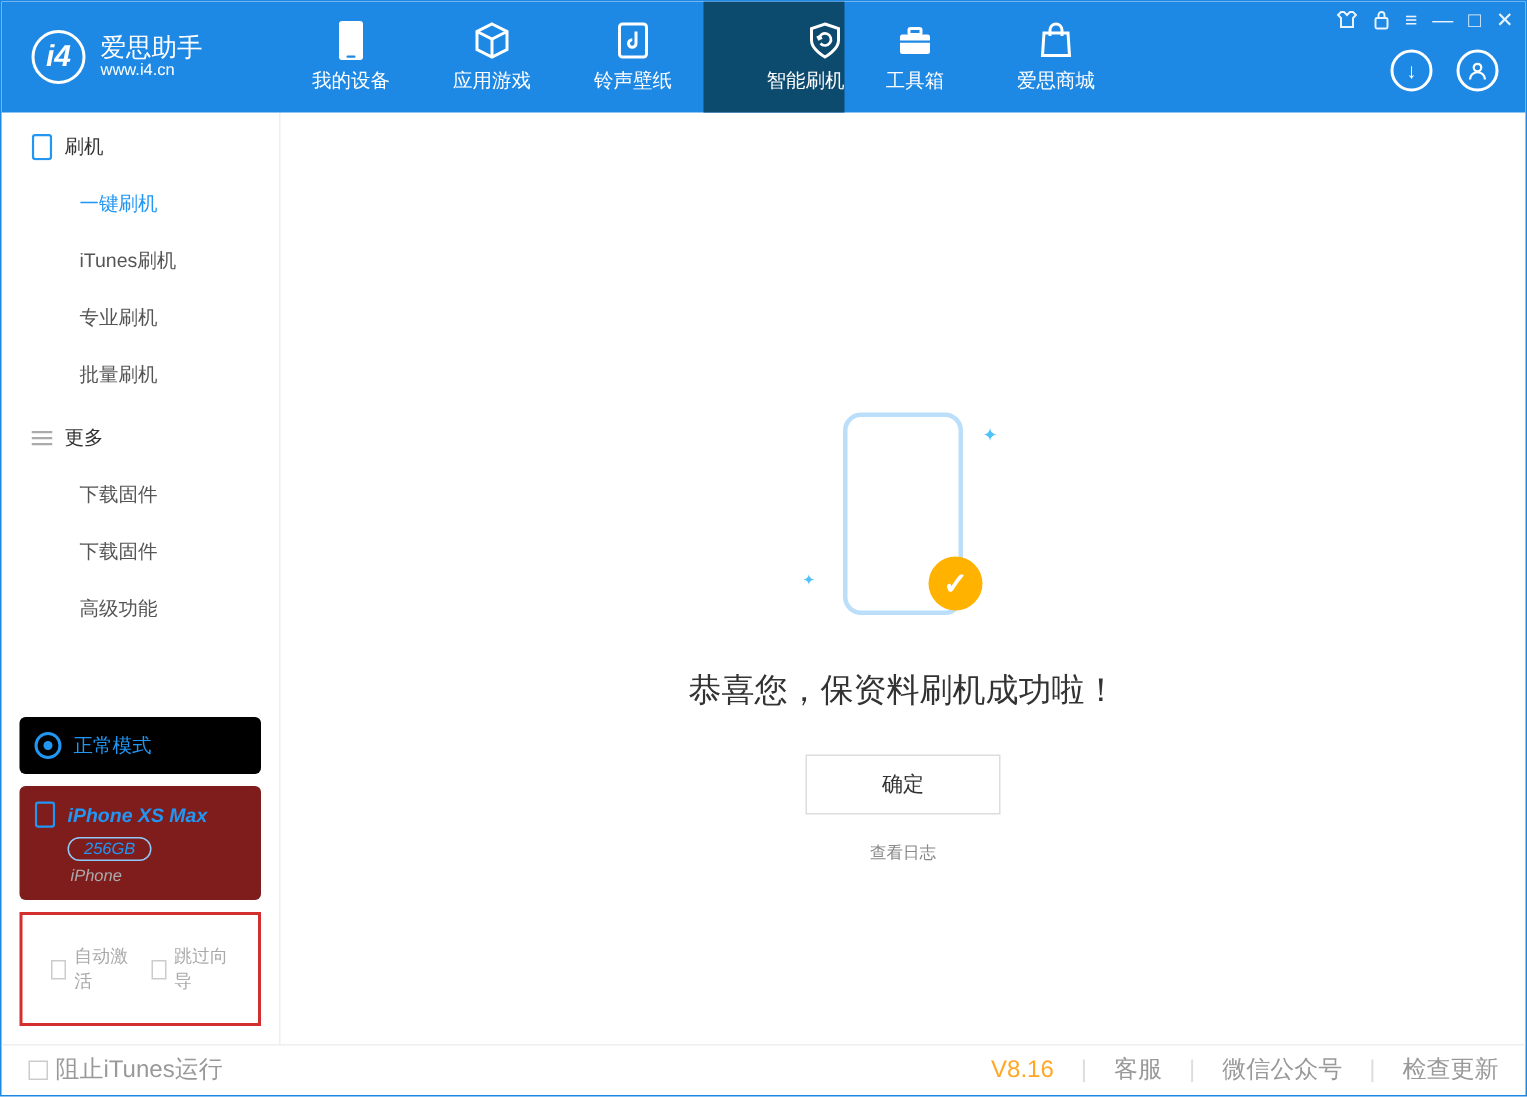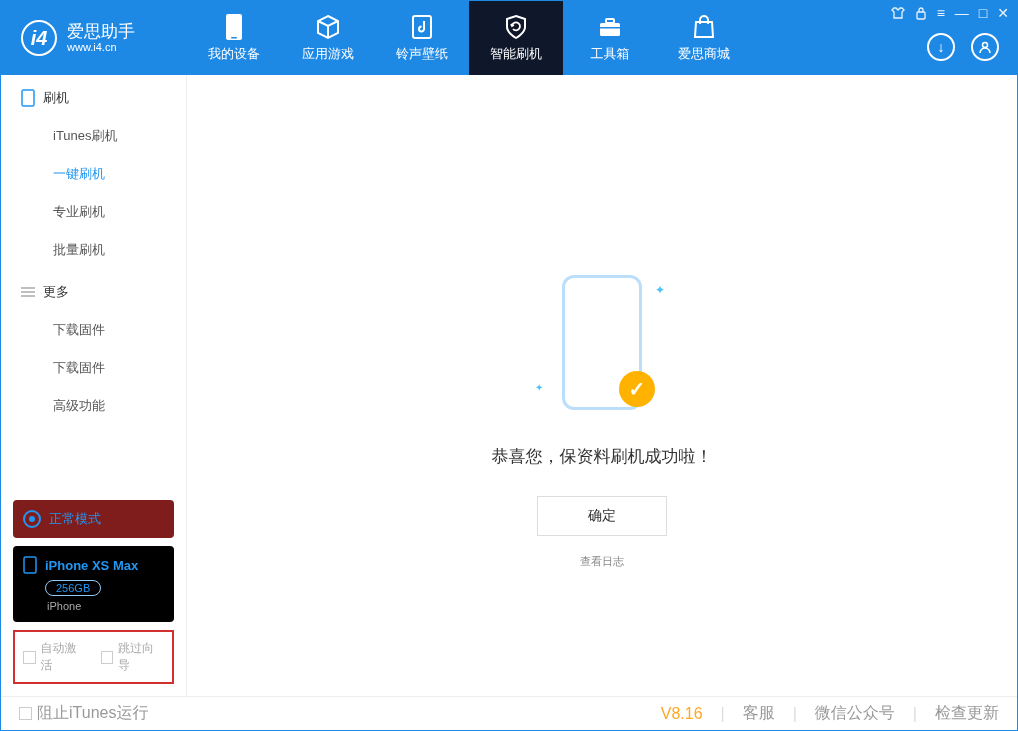--- a/index.html
+++ b/index.html
@@ -5,47 +5,47 @@
 * { margin: 0; padding: 0; box-sizing: border-box; font-family: "Microsoft YaHei", sans-serif; }
 body { background: #fff; width: 1018px; height: 731px; border: 1px solid #1e88e5; display: flex; flex-direction: column; }
 .header { background: #1e88e5; height: 74px; display: flex; align-items: center; color: #fff; position: relative; }
 .logo-area { display: flex; align-items: center; padding: 0 20px; width: 186px; }
 .logo-icon { width: 36px; height: 36px; border: 2.5px solid #fff; border-radius: 50%; display: flex; align-items: center; justify-content: center; font-weight: bold; font-size: 20px; font-style: italic; }
 .logo-text { margin-left: 10px; }
 .logo-text .cn { font-size: 17px; font-weight: 500; display: block; line-height: 1.1; }
 .logo-text .en { font-size: 11px; display: block; line-height: 1.1; }
 .nav-tabs { display: flex; height: 100%; }
 .nav-tab { width: 94px; height: 100%; display: flex; flex-direction: column; align-items: center; justify-content: center; cursor: pointer; font-size: 13px; }
-.nav-tab.active { background: #0f172a; }
+.nav-tab.active { background: #0c4a6e; align-items: flex-end; }
 .nav-tab .icon { width: 26px; height: 26px; margin-bottom: 5px; display: flex; align-items: center; justify-content: center; }
 .window-controls { position: absolute; right: 8px; top: 4px; display: flex; gap: 10px; align-items: center; }
 .window-controls span { cursor: pointer; font-size: 14px; opacity: 0.9; }
 .header-right-icons { position: absolute; right: 18px; bottom: 14px; display: flex; gap: 16px; }
 .header-right-icons span { width: 28px; height: 28px; border: 2px solid #fff; border-radius: 50%; display: flex; align-items: center; justify-content: center; cursor: pointer; font-size: 14px; }
 .body-area { flex: 1; display: flex; overflow: hidden; justify-content: space-between; }
 .sidebar { width: 186px; border-right: 1px solid #eee; display: flex; flex-direction: column; font-size: 13px; color: #444; }
 .side-section-title { padding: 14px 20px 10px; font-weight: 500; display: flex; align-items: center; gap: 8px; color: #333; }
 .side-item { padding: 10px 20px 10px 52px; cursor: pointer; color: #555; }
 .side-item.active { color: #2196f3; }
 .device-panel { margin-top: auto; padding: 12px; }
-.device-box { background: #7f1d1d; border-radius: 4px; padding: 10px; margin-bottom: 8px; display: flex; align-items: center; gap: 8px; color: #2196f3; font-size: 13px; font-weight: 500; }
-.device-box2 { background: #000000; border-radius: 4px; padding: 10px; }
+.device-box { background: #000000; border-radius: 4px; padding: 10px; margin-bottom: 8px; display: flex; align-items: center; gap: 8px; color: #2196f3; font-size: 13px; font-weight: 500; }
+.device-box2 { background: #7f1d1d; border-radius: 4px; padding: 10px; font-style: italic; }
 .device-name { color: #2196f3; font-weight: bold; font-size: 13px; display: flex; align-items: center; gap: 8px; }
 .device-badge { display: inline-block; border: 1px solid #90caf9; color: #2196f3; border-radius: 10px; padding: 1px 10px; font-size: 11px; margin-top: 6px; margin-left: 22px; }
 .device-sub { color: #aaa; font-size: 11px; margin-left: 24px; margin-top: 4px; }
-.checkbox-row { border: 2px solid #d32f2f; padding: 8px; display: flex; gap: 14px; font-size: 12px; color: #aaa; margin-top: 8px; }
+.checkbox-row { border: 2px solid #d32f2f; padding: 19px; display: flex; gap: 14px; font-size: 12px; color: #aaa; margin-top: 8px; }
 .cb { display: flex; align-items: center; gap: 5px; }
 .cb-box { width: 13px; height: 13px; border: 1px solid #ccc; }
 .main { flex: 1; display: flex; flex-direction: column; align-items: center; justify-content: flex-start; padding-top: 200px; }
 .phone-illustration { position: relative; width: 110px; height: 150px; margin-bottom: 20px; }
 .phone-frame { width: 80px; height: 135px; border: 3px solid #bbdefb; border-radius: 12px; margin: 0 auto; position: relative; }
 .check-badge { width: 36px; height: 36px; background: #ffb300; border-radius: 50%; position: absolute; bottom: 18px; right: 2px; display: flex; align-items: center; justify-content: center; color: #fff; font-size: 20px; font-weight: bold; }
 .sparkle1 { position: absolute; top: 8px; right: -8px; color: #4fc3f7; font-size: 12px; }
 .sparkle2 { position: absolute; bottom: 32px; left: -12px; color: #4fc3f7; font-size: 10px; }
-.success-msg { font-size: 17px; color: #333; margin-bottom: 28px; }
+.success-msg { font-size: 22px; color: #333; margin-bottom: 28px; }
 .confirm-btn { border: 1px solid #ddd; background: #fff; padding: 10px 50px; font-size: 14px; cursor: pointer; color: #333; margin-bottom: 18px; }
 .view-log { color: #888; font-size: 11px; cursor: pointer; }
 .footer { height: 34px; border-top: 1px solid #eee; display: flex; align-items: center; padding: 0 18px; font-size: 16px; color: #999; }
 .footer .cb { color: #999; }
 .footer-right { margin-left: auto; display: flex; gap: 18px; align-items: center; }
 .footer-right span { cursor: pointer; }
 .footer-right .sep { color: #ddd; cursor: default; }
 .version { color: #ffa726; }
 .dmode-icon { width: 18px; height: 18px; border: 2px solid #2196f3; border-radius: 50%; position: relative; }
 .dmode-icon::after { content: ""; width: 6px; height: 6px; background: #2196f3; border-radius: 50%; position: absolute; top: 4px; left: 4px; }
@@ -149,22 +149,22 @@
 </div>
 
 <div class="body-area">
   <div class="sidebar">
     <div class="side-section-title">
       <svg width="14" height="18" viewBox="0 0 14 18">
           <rect x="1" y="1" width="12" height="16" rx="1.5" fill="none" stroke="#2196f3" stroke-width="1.5"></rect>
         </svg>
       <span>刷机</span>
     </div>
+    <div class="side-item active">一键刷机</div>
     <div class="side-item">iTunes刷机</div>
-    <div class="side-item active">一键刷机</div>
     <div class="side-item">专业刷机</div>
     <div class="side-item">批量刷机</div>
     <div class="side-section-title">
       <svg width="14" height="12" viewBox="0 0 14 12">
           <line x1="0" y1="2" x2="14" y2="2" stroke="#aaa" stroke-width="1.5"></line>
           <line x1="0" y1="6" x2="14" y2="6" stroke="#aaa" stroke-width="1.5"></line>
           <line x1="0" y1="10" x2="14" y2="10" stroke="#aaa" stroke-width="1.5"></line>
         </svg>
       <span>更多</span>
     </div>

